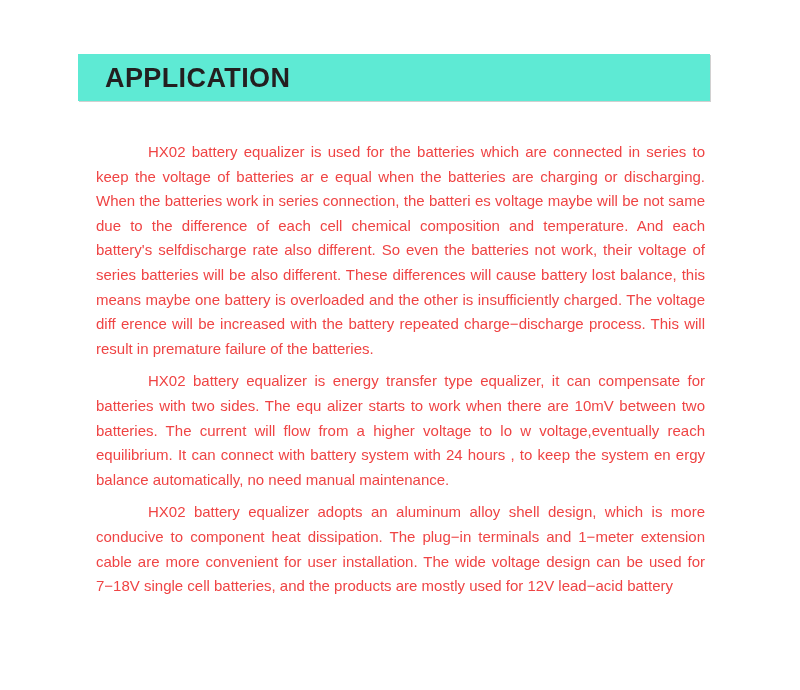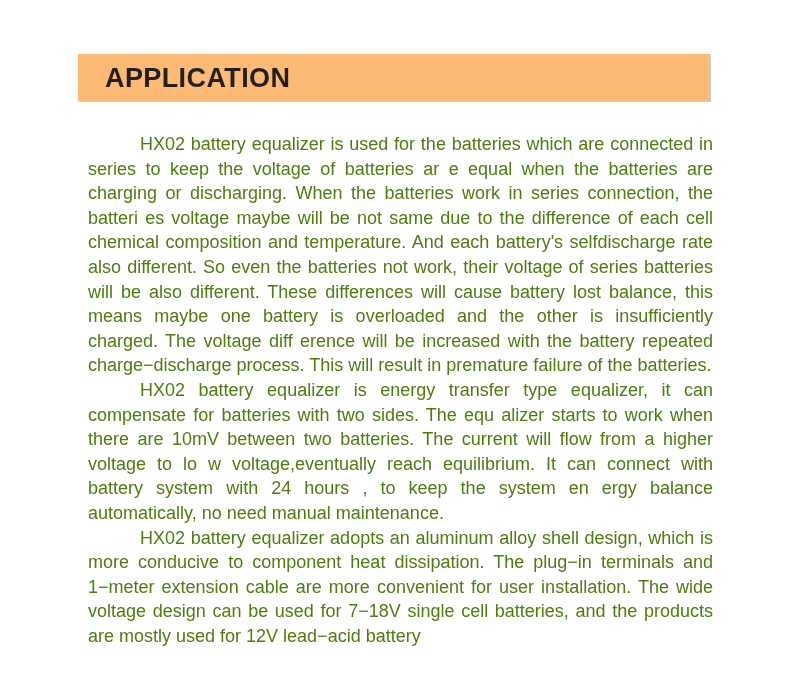--- a/index.html
+++ b/index.html
@@ -24,21 +24,21 @@
     overflow: hidden;
   }
 
   
   .section-header {
     position: absolute;
     left: 78px;
     top: 54px;
     width: 632px;
     height: 47px;
-    background: #fdba74;
+    background: #5eead4;
     box-shadow: 1px 1px 0 rgba(120,120,120,0.35);
   }
   .section-header-title {
     position: absolute;
     left: 27px;
     top: 50%;
     transform: translateY(-50%);
     font-family: "Liberation Sans Narrow", "Liberation Sans", "DejaVu Sans", sans-serif;
     font-size: 27px;
     font-weight: bold;
@@ -51,27 +51,27 @@
   
   .body-copy {
     position: absolute;
     left: 88px;
     top: 132px;
     width: 625px;
     height: 560px;
     overflow: hidden;
   }
   .body-paragraph {
-    margin: 0;
+    margin: 8px;
     text-indent: 52px;
     text-align: justify;
     text-justify: inter-word;
-    font-size: 18px;
+    font-size: 15px;
     line-height: 24.6px;
-    color: #4d7c0f;
+    color: #ef4444;
     font-family: "Liberation Sans", "DejaVu Sans", sans-serif;
     -webkit-font-smoothing: antialiased;
   }
   .body-paragraph:last-child {
     text-align: justify;
   }
 </style>
 </head>
 <body>
 

